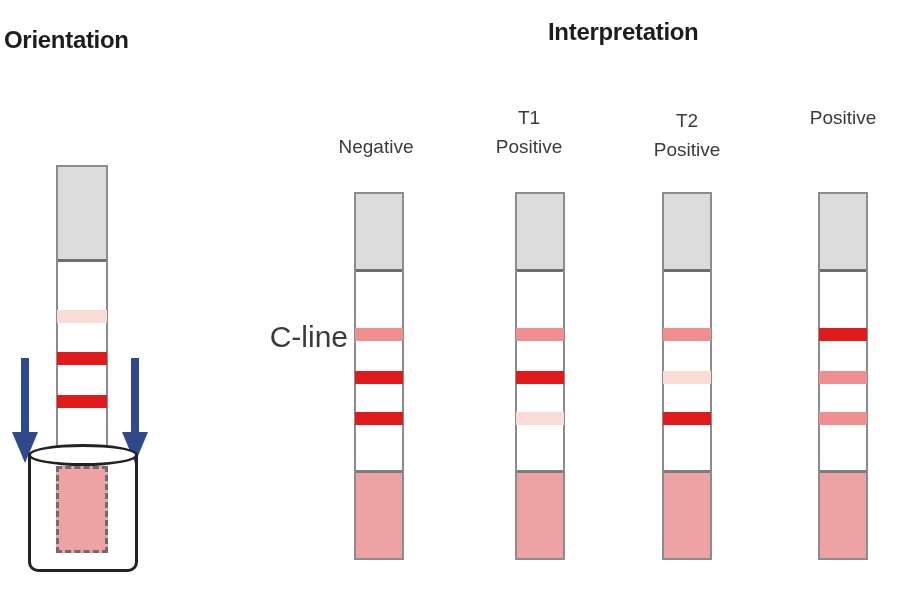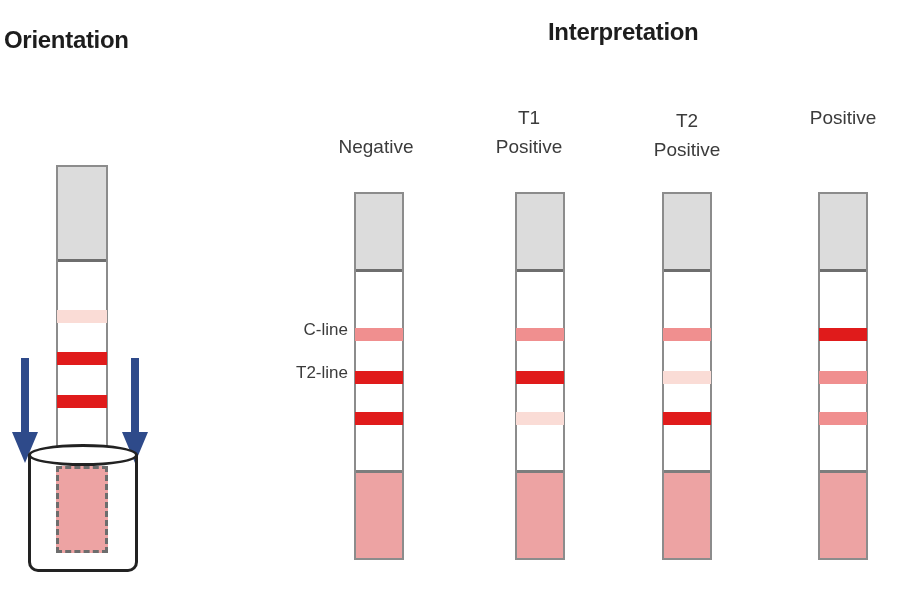--- a/index.html
+++ b/index.html
@@ -124,21 +124,21 @@
     box-sizing: border-box;
     background: #eda3a3;
     border: 3px dashed #6d6d6d;
   }
 
   
   .line-label {
     position: absolute;
     right: 0;
     text-align: right;
-    font-size: 17px;
+    font-size: 30px;
     color: #3b3b3b;
     white-space: nowrap;
   }
   #line-legend {
     position: absolute;
     left: 248px;
     top: 0;
     width: 100px;
     height: 594px;
   }
@@ -166,21 +166,20 @@
 </svg>
 
 <div id="cup">
   <div class="cup-body"></div>
   <div class="cup-sample"></div>
   <div class="cup-rim"></div>
 </div>
 
 <div id="line-legend">
   <div class="line-label" style="top:320px">C-line</div>
-  <div class="line-label" style="top:363px">T2-line</div>
 </div>
 
 <div class="strip-label" style="left:306px; top:132px; width:140px;">
   <div></div>
   <div>Negative</div>
 </div>
 <div class="strip" style="left:354px; top:192px; width:50px; height:368px;">
   <div class="cap" style="height:78px"></div>
   <div class="wick" style="height:88px"></div>
   <div class="band medium" style="top:134px"></div>

